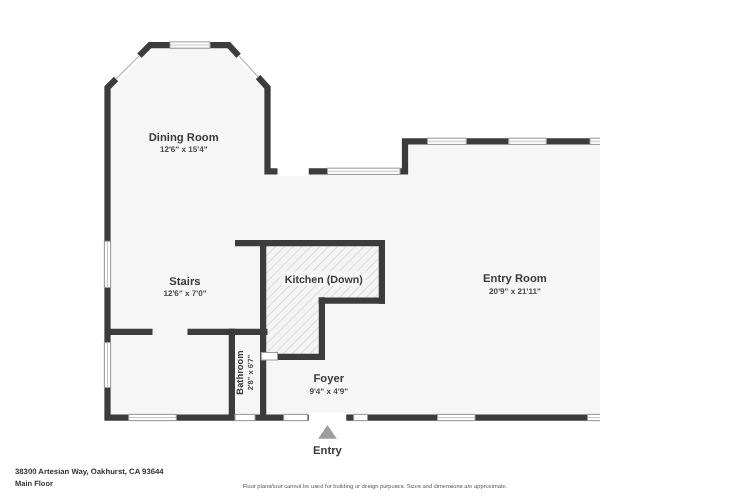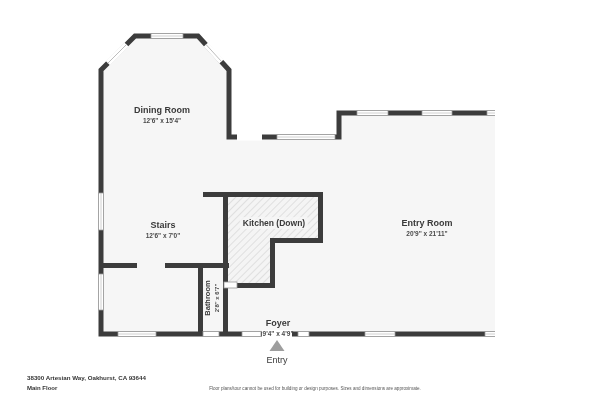--- a/index.html
+++ b/index.html
@@ -9,21 +9,20 @@
     --text:#3f3f3f;
   }
   html,body{margin:0;padding:0;background:#ffffff;}
   .stage{
     position:relative;
     width:480px;height:400px;
     background:#ffffff;
     overflow:hidden;
     font-family:"Liberation Sans", sans-serif;
     color:var(--text);
-    margin-left:15px;
   }
   .stage svg{position:absolute;left:0;top:0;}
 
   
   .floor{fill:var(--floor);}
   .wall-stroke{fill:none;stroke:var(--wall);stroke-width:5;stroke-linejoin:miter;}
   .iw{fill:var(--wall);}
   .win{fill:#ffffff;stroke:#9a9a9a;stroke-width:0.8;}
   .winline{stroke:#c4c4c4;stroke-width:0.8;}
   .gap{fill:#ffffff;}
@@ -53,21 +52,21 @@
     position:absolute;
     transform:translate(-50%,-50%) rotate(-90deg);
     text-align:center;white-space:nowrap;line-height:1.15;
   }
   .bath-label .room-name{font-size:7.5px;}
   .bath-label .room-dims{font-size:6px;margin-top:1px;}
 
   .entry-label{
     position:absolute;
     transform:translate(-50%,-50%);
-    font-size:9px;font-weight:normal;color:#3a3a3a;white-space:nowrap;
+    font-size:9px;font-weight:bold;color:#3a3a3a;white-space:nowrap;
   }
 
   .footer-address{
     position:absolute;left:12px;top:374px;
     font-size:6.2px;font-weight:bold;color:#333;white-space:nowrap;
   }
   .footer-floor{
     position:absolute;left:12px;top:385px;
     font-size:6px;font-weight:600;color:#333;white-space:nowrap;
   }
@@ -170,21 +169,21 @@
   </div>
 
 
   <div class="bath-label" style="left:197px;top:298px;">
     <div class="room-name">Bathroom</div>
     <div class="room-dims">2'8" x 6'7"</div>
   </div>
 
   <div class="stairs-label" style="left:259px;top:223px;">Kitchen (Down)</div>
 
-  <div class="room-label" style="left:263px;top:328px;">
+  <div class="room-label" style="left:263px;top:308px;">
     <div class="room-name">Foyer</div>
     <div class="room-dims">9'4" x 4'9"</div>
   </div>
 
   <div class="room-label" style="left:412px;top:228px;">
     <div class="room-name">Entry Room</div>
     <div class="room-dims">20'9" x 21'11"</div>
   </div>
 
   <div class="entry-label" style="left:262px;top:360px;">Entry</div>

